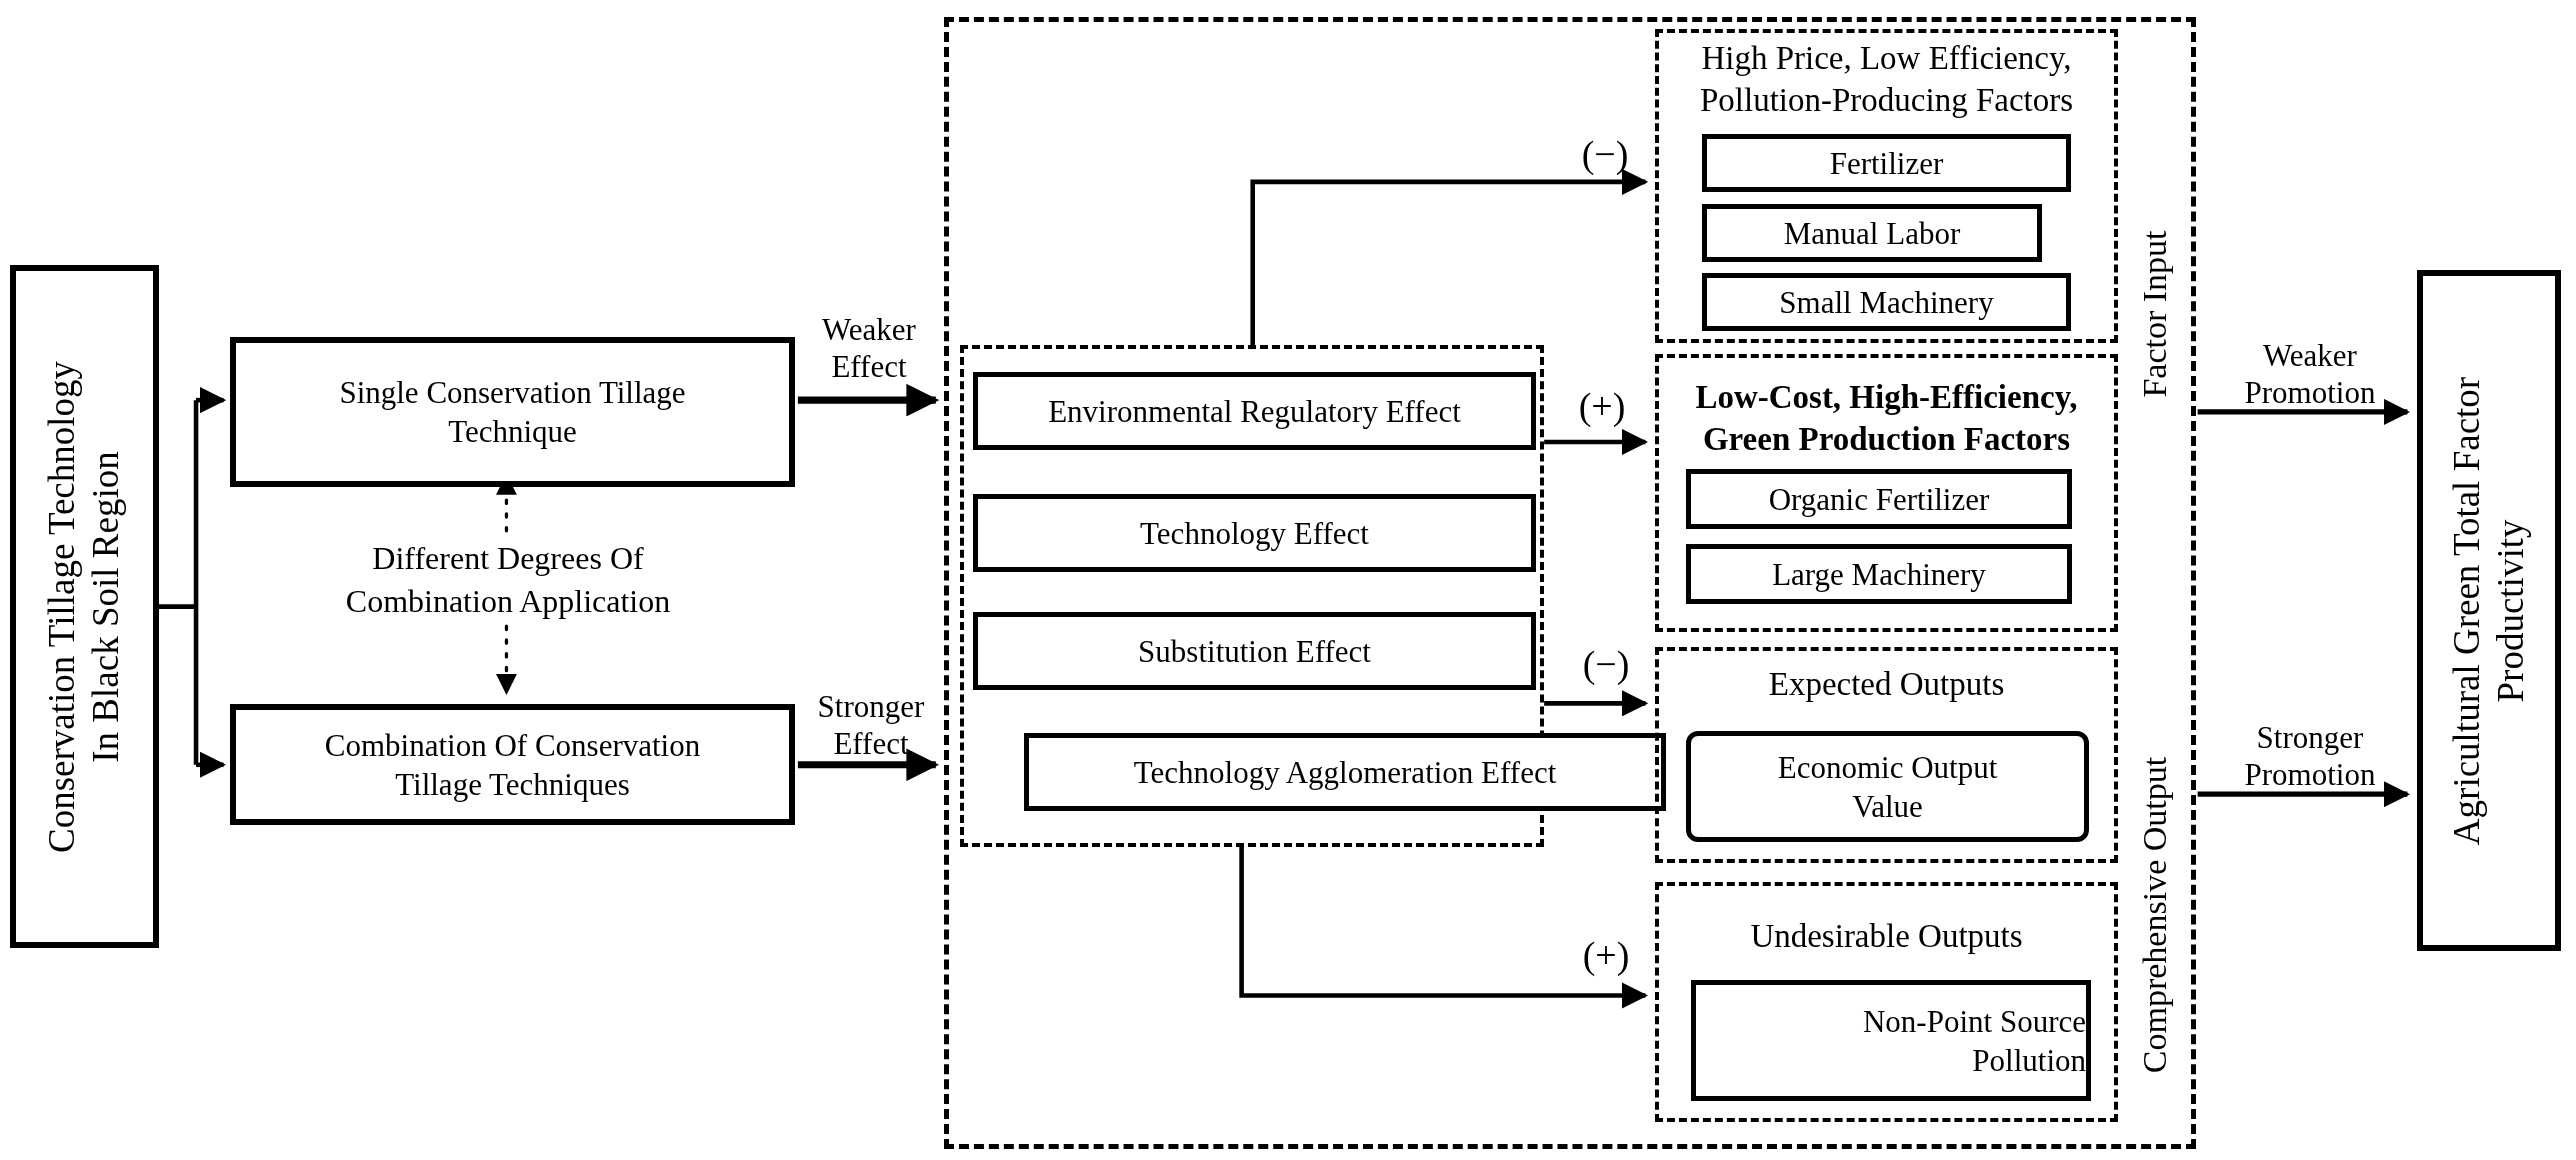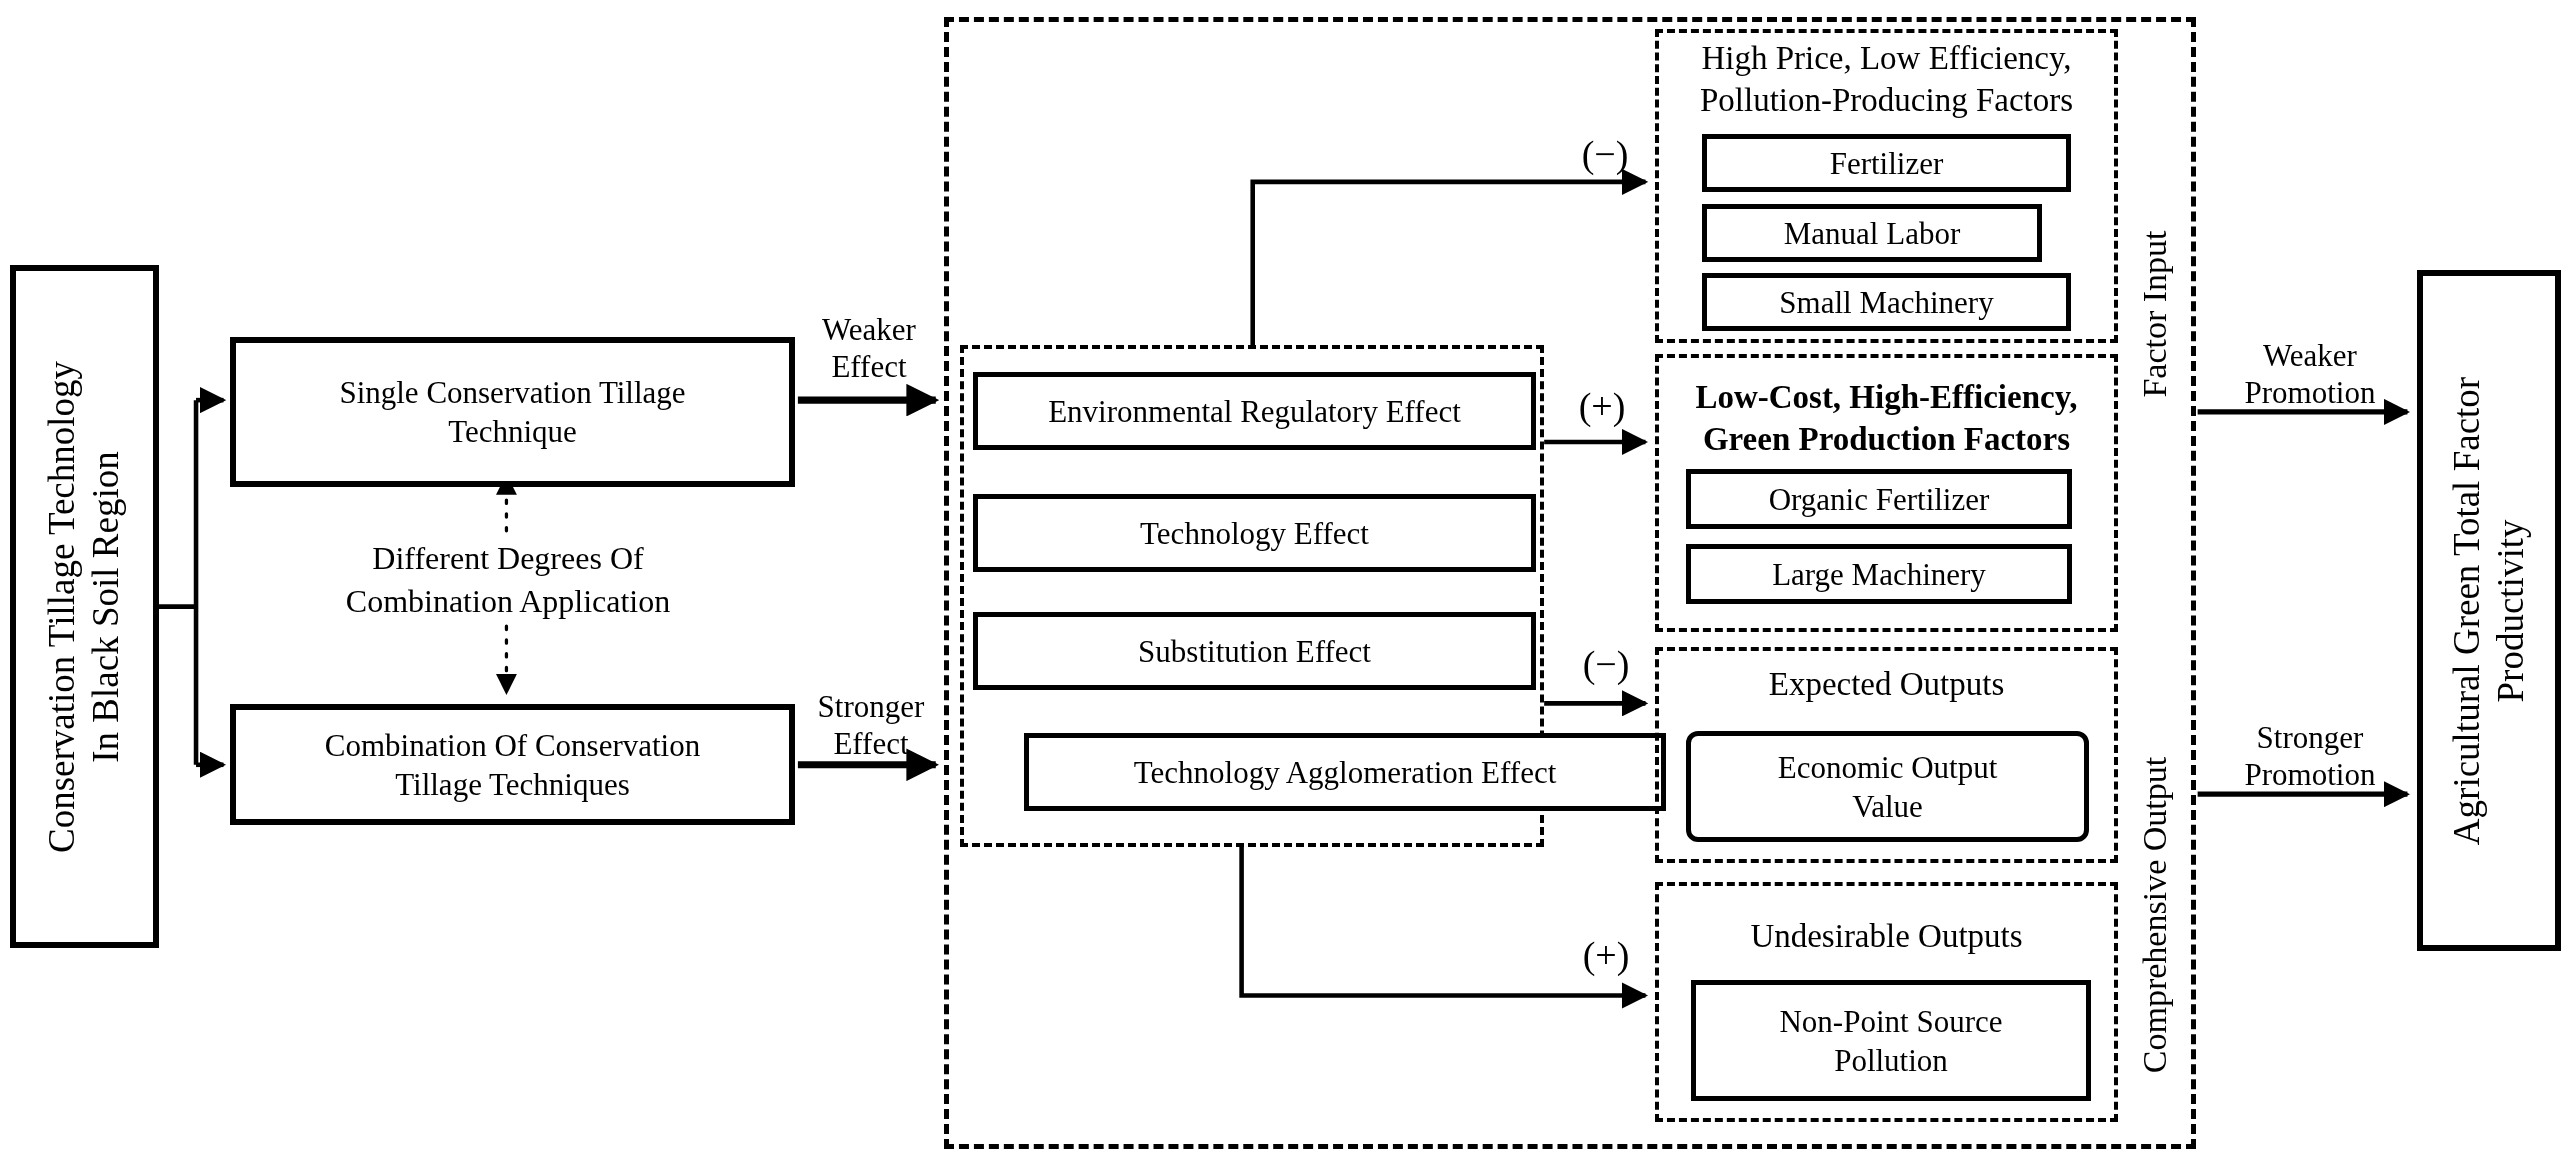--- a/index.html
+++ b/index.html
@@ -149,21 +149,21 @@
 
   <div class="dashed dashed--thin" style="left:1655px;top:647px;width:463px;height:216px;"></div>
   <div class="lbl f50" style="left:1655px;top:663px;width:463px;">Expected Outputs</div>
   <div class="box box--thin f48" style="left:1686px;top:731px;width:403px;height:111px;border-radius:12px;">
     <div>Economic Output</div>
     <div>Value</div>
   </div>
 
   <div class="dashed dashed--thin" style="left:1655px;top:882px;width:463px;height:240px;"></div>
   <div class="lbl f50" style="left:1655px;top:915px;width:463px;">Undesirable Outputs</div>
-  <div class="box box--thin f48" style="left:1691px;top:980px;width:400px;height:121px;">
+  <div class="box box--thin f48" style="left:1691px;top:980px;width:400px;height:121px;align-items:flex-end;">
     <div>Non-Point Source</div>
     <div>Pollution</div>
   </div>
 
   <div class="vlabel f52" style="left:2155px;top:314px;">Factor Input</div>
   <div class="vlabel f52" style="left:2155px;top:915px;">Comprehensive Output</div>
 
   <div class="lbl center-anchor f47" style="left:2310px;top:374px;width:209px;">
     <div>Weaker</div>
     <div>Promotion</div>

